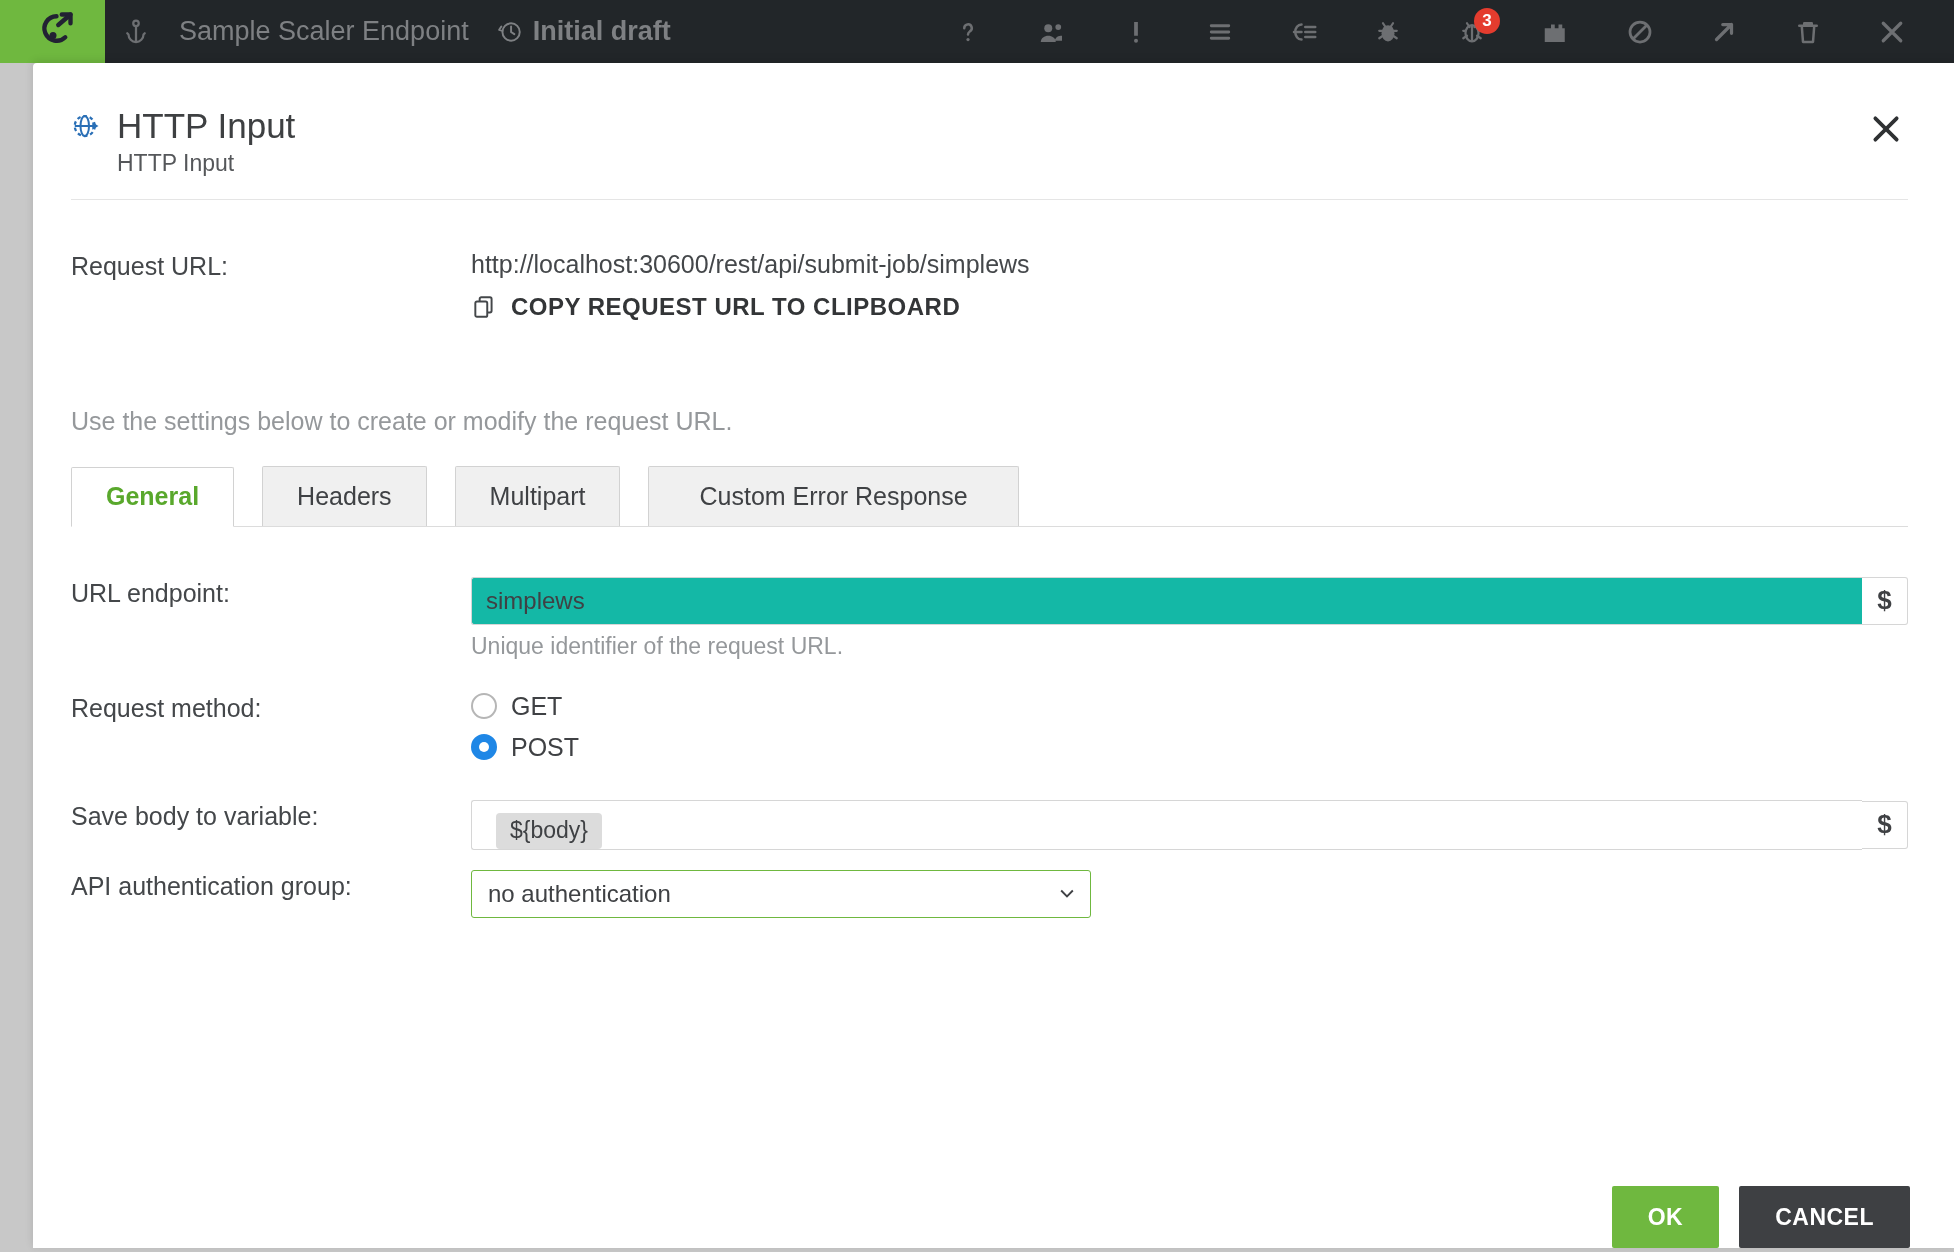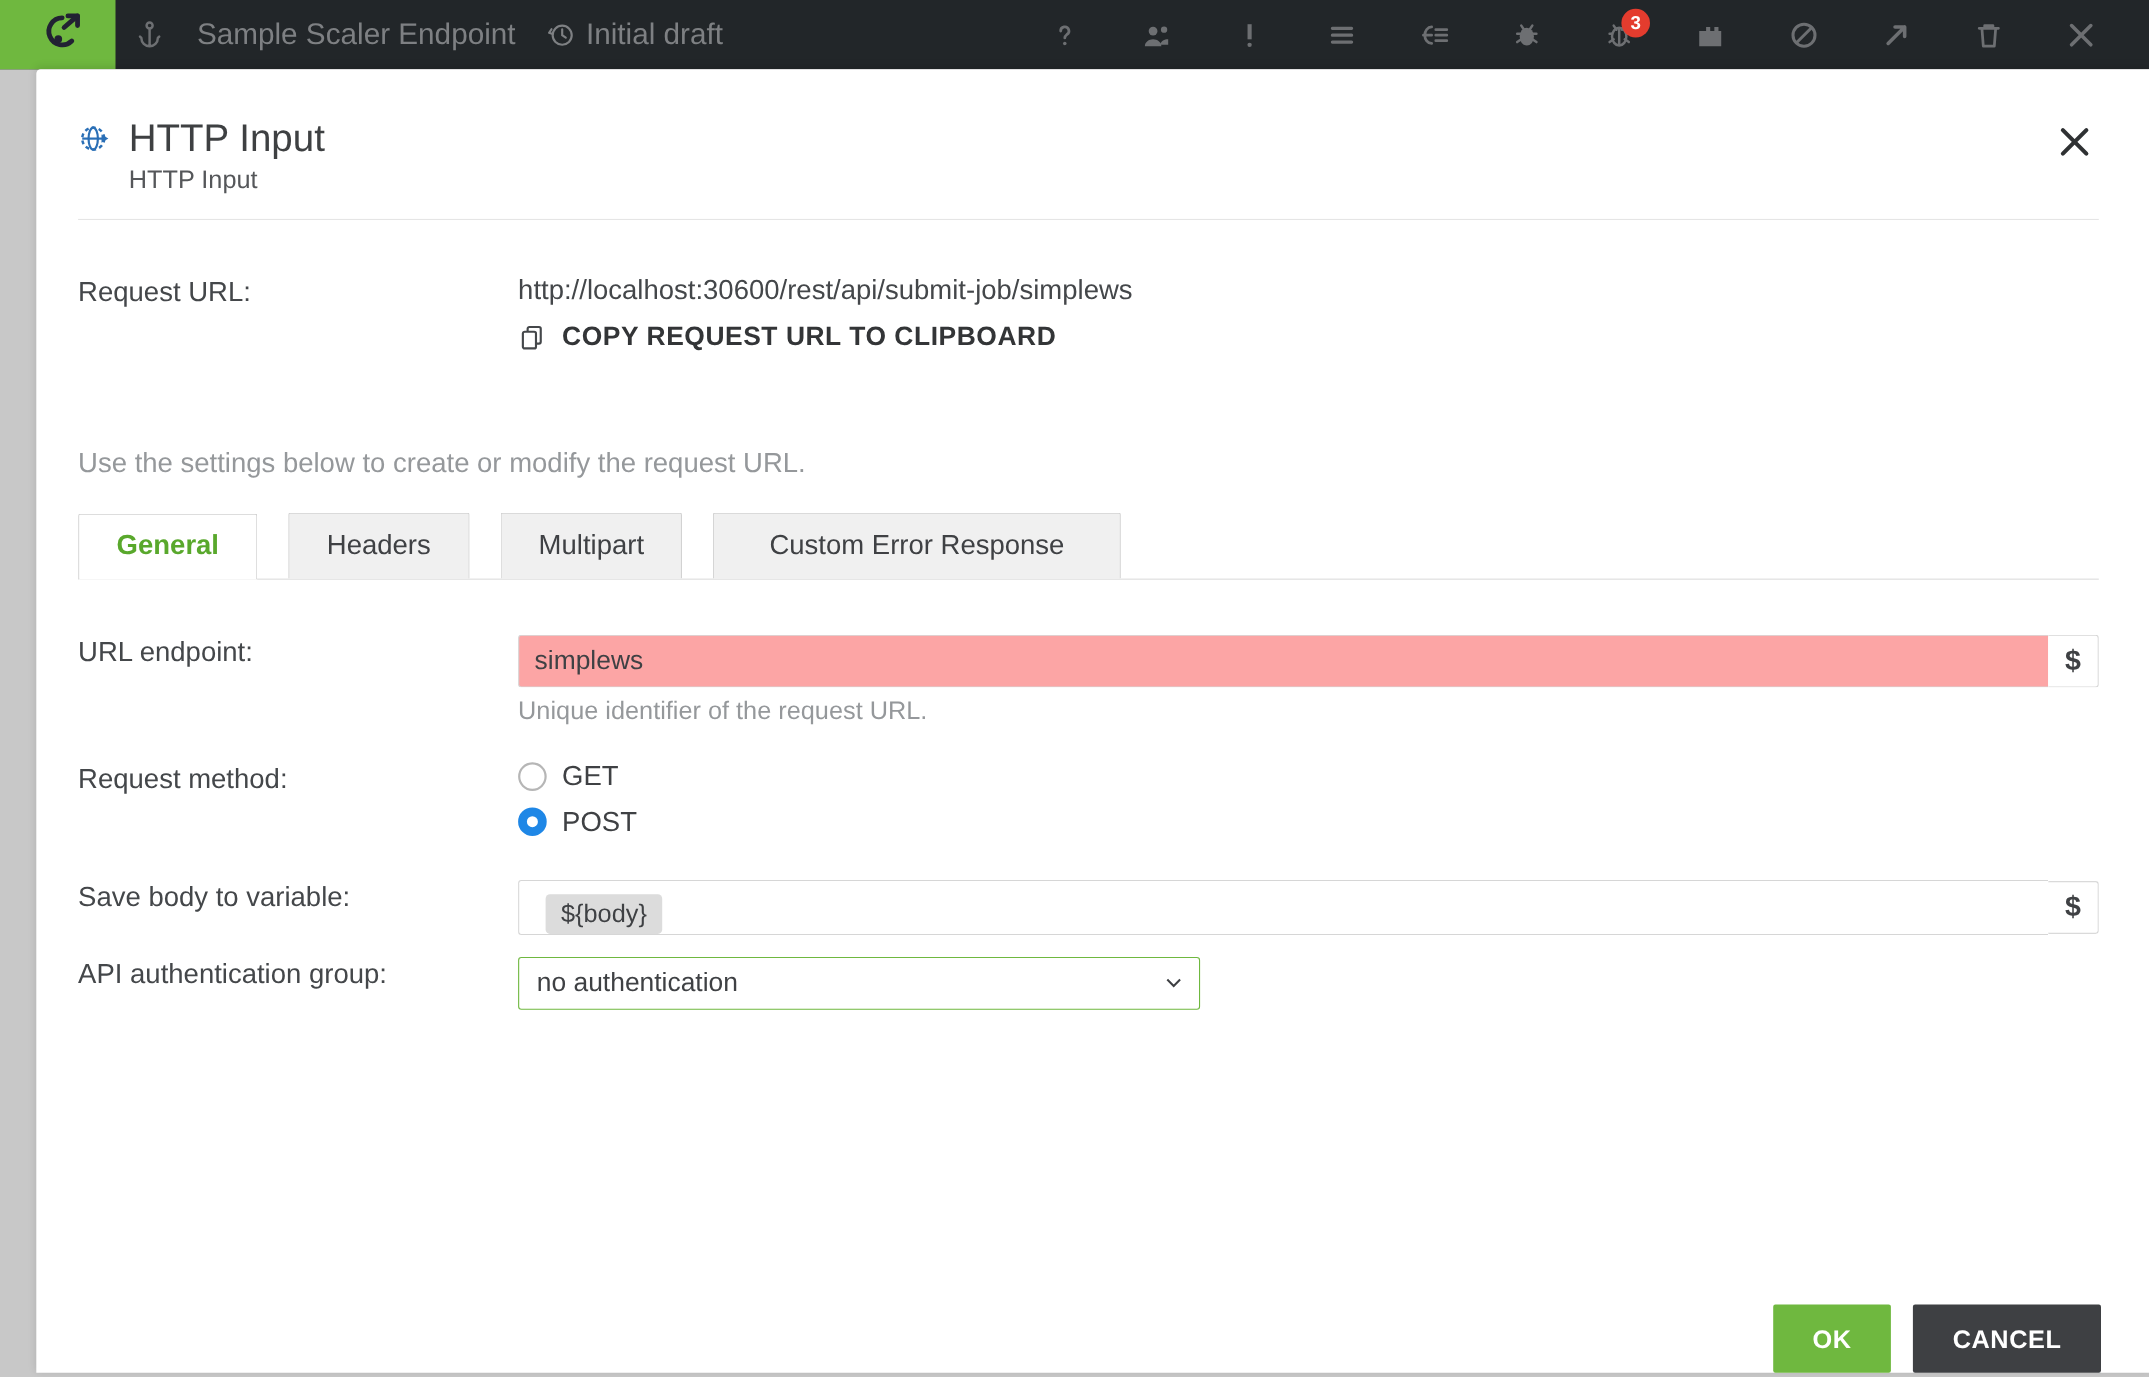--- a/index.html
+++ b/index.html
@@ -21,21 +21,21 @@
   .topbar .logo-glyph { width:42px; height:42px; display:block; }
   .topbar .icon-btn {
     width:62px; height:63px; display:flex; align-items:center; justify-content:center;
     color:#6d6f72; cursor:pointer;
   }
   .topbar .icon-btn svg { width:30px; height:30px; display:block; }
   .topbar .title {
     color:#7e8083; font-size:27px; padding:0 28px 0 12px; white-space:nowrap;
   }
   .topbar .draft {
-    display:flex; align-items:center; color:#7e8083; font-size:27px;
+    display:flex; align-items:center; color:#7e8083; font-size:27px;font-weight:bold;
   }
   .topbar .draft svg { width:26px; height:26px; margin-right:10px; }
   .topbar .spacer { flex:1; }
   .topbar .right-icons { display:flex; align-items:center; }
   .topbar .right-icons .icon-btn { width:84px; position:relative; }
   .topbar .badge {
     position:absolute; top:8px; right:14px; width:26px; height:26px; border-radius:50%;
     background:#e43c2e; color:#fff; font-size:17px; font-weight:700;
     display:flex; align-items:center; justify-content:center;
   }
@@ -93,21 +93,21 @@
   .tab.active {
     background:#fff; color:#59a82c; border-bottom:1px solid #fff;
     position:relative; top:1px; font-weight:600;
   }
 
   
   .input-line { display:flex; align-items:center; }
   .text-input {
     flex:1; height:48px; border:1px solid #d6d6d6; border-right:none;
     border-radius:3px 0 0 3px; font-size:24px; color:#3f4144; padding:0 14px;
-    outline:none; background:#fca5a5;
+    outline:none; background:#14b8a6;
   }
   .curr-suffix {
     width:46px; height:48px; border:1px solid #d6d6d6; border-left:none;
     border-radius:0 3px 3px 0; display:flex; align-items:center; justify-content:center;
     color:#3f4144; font-size:26px; font-weight:700; background:#fff;
   }
   .field-hint { color:#95989b; font-size:23px; margin-top:8px; }
 
   
   .radio-group { display:flex; flex-direction:column; }

